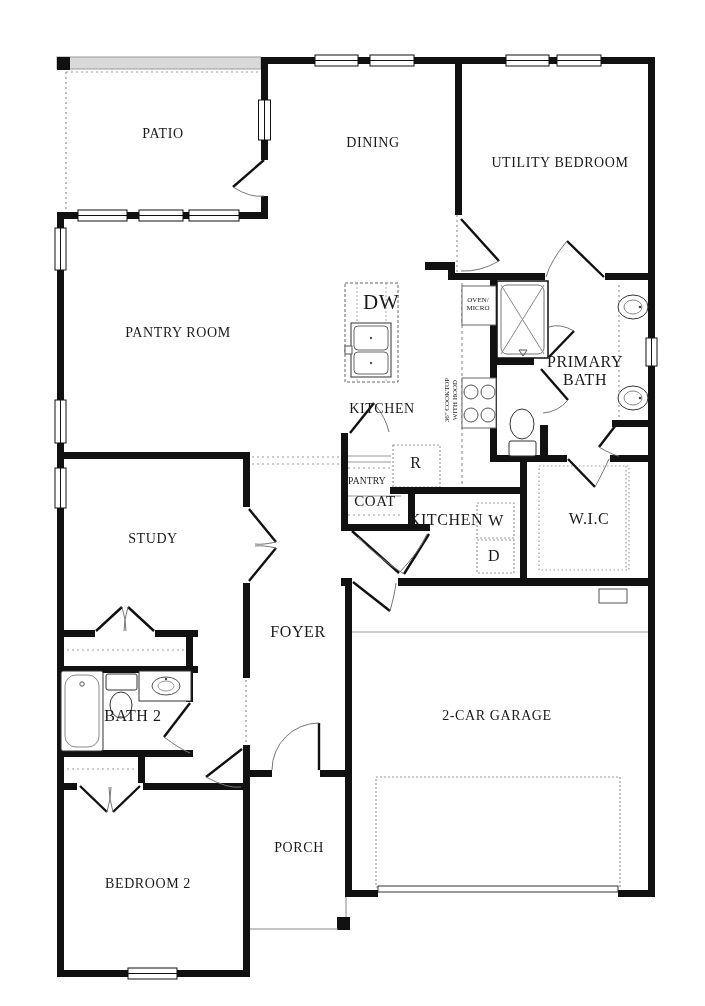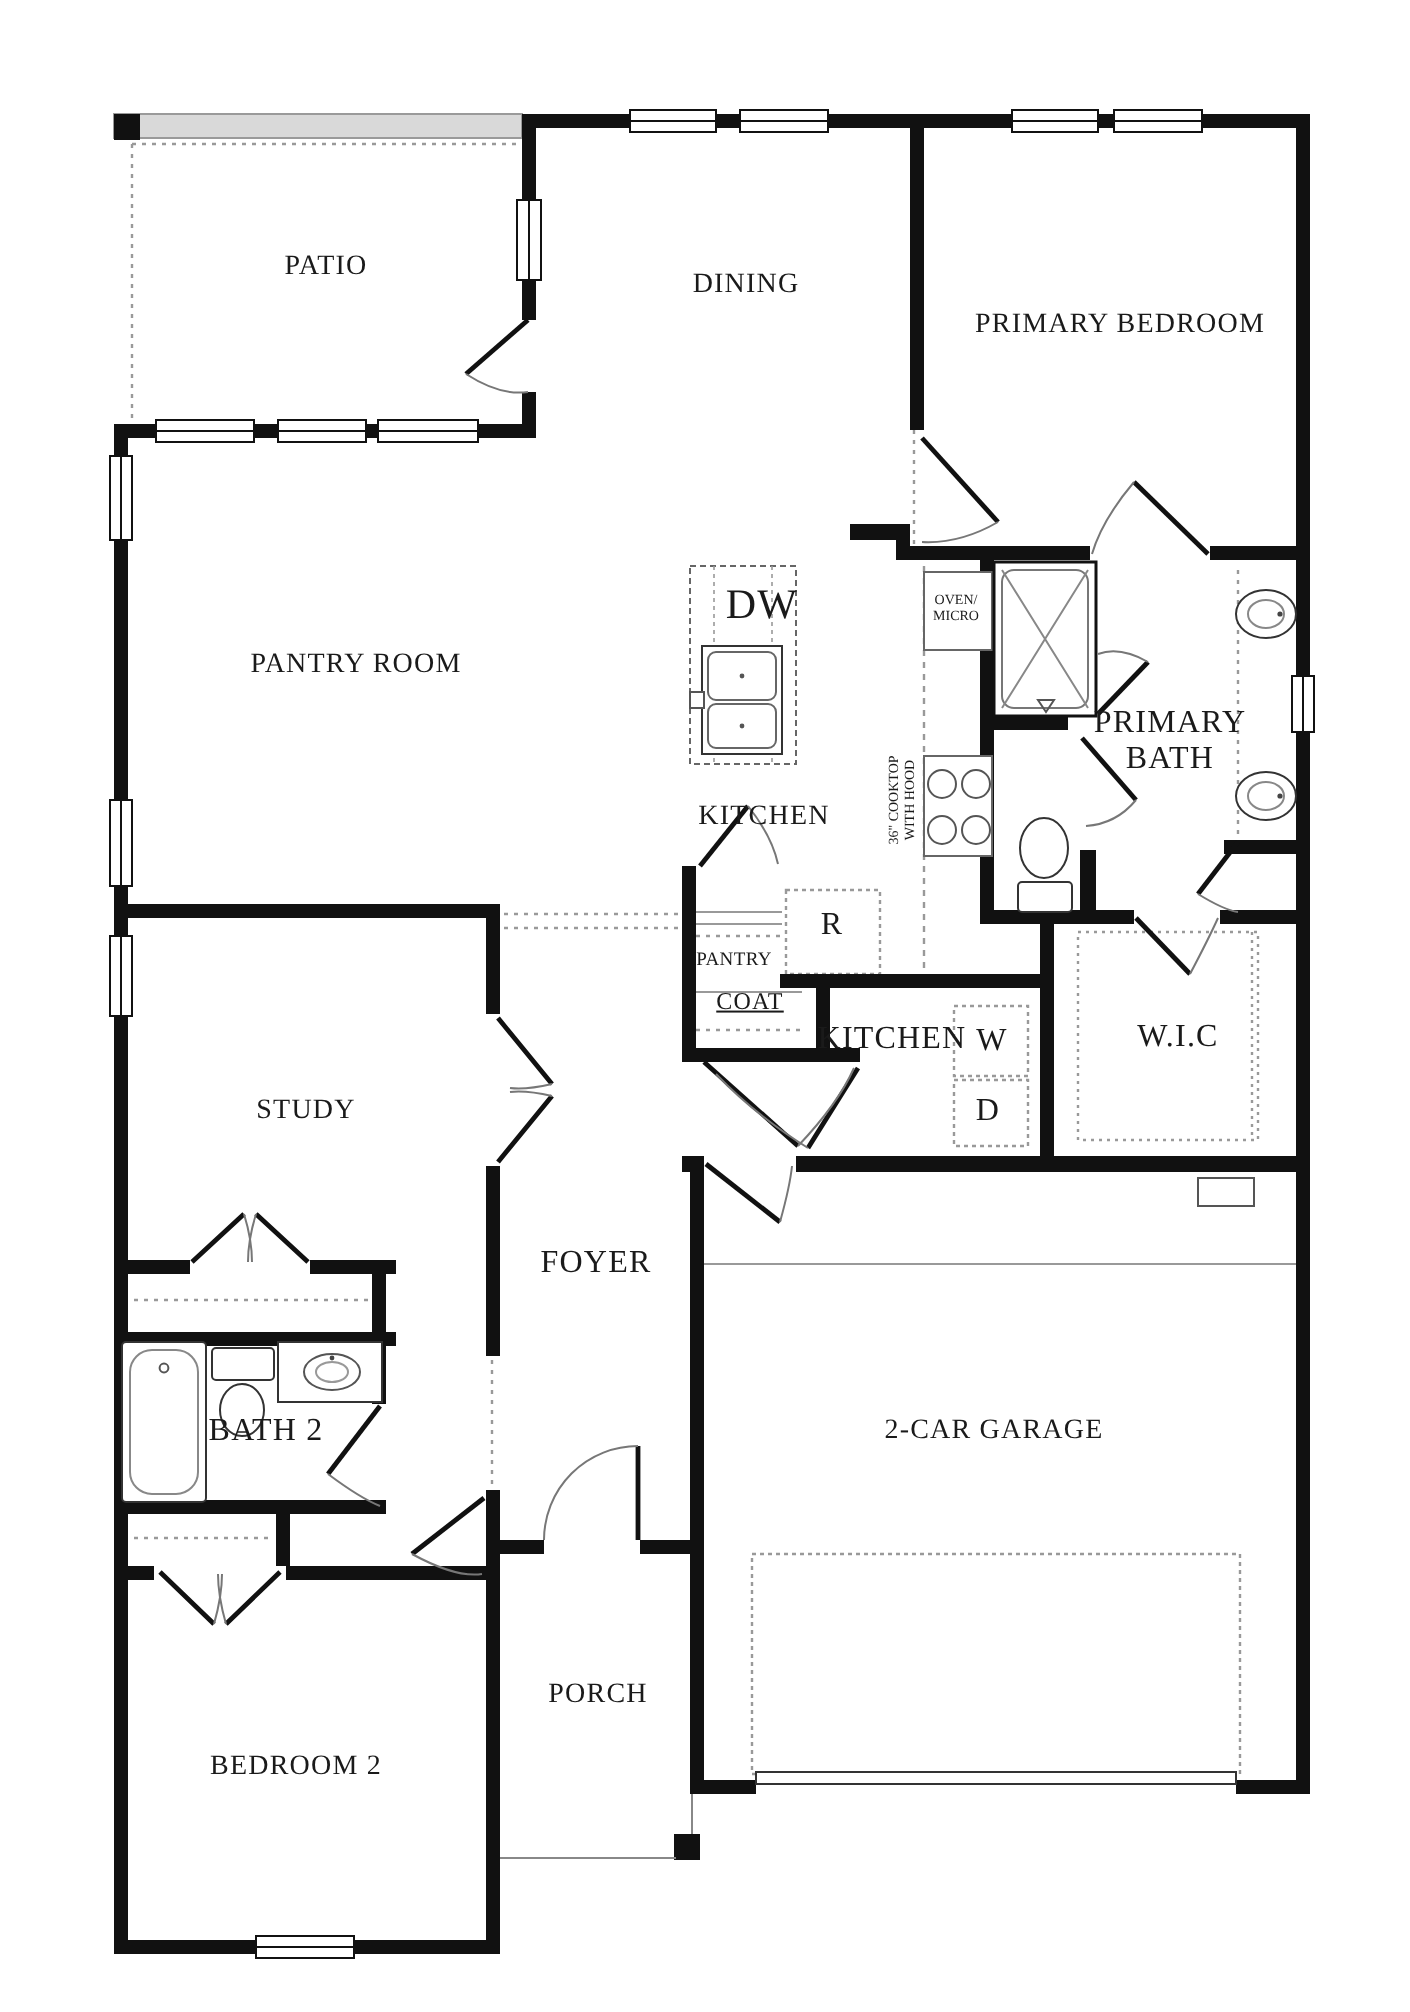--- a/index.html
+++ b/index.html
@@ -3,21 +3,21 @@
 <meta charset="utf-8">
 <style>
   html,body{margin:0;padding:0;background:#ffffff;}
   #plan{position:relative;width:705px;height:1006px;background:#fff;overflow:hidden;
         font-family:"Liberation Serif","DejaVu Serif",serif;}
   #plan svg{position:absolute;left:0;top:0;}
   .lbl{position:absolute;transform:translate(-50%,-50%);color:#1a1a1a;
        white-space:pre-line;text-align:center;letter-spacing:0.6px;line-height:1.12;}
   .fs14{font-size:14px;}
   .fs13{font-size:16px;}
-  .fs12{font-size:12px;text-decoration:underline;}
+  .fs12{font-size:15px;}
   .fs10{font-size:9.5px;letter-spacing:0.2px;}
   .fs7{font-size:7px;letter-spacing:0px;}
   .fs15{font-size:21px;}
   .rot90{transform:translate(-50%,-50%) rotate(-90deg);}
 </style>
 </head>
 <body>
 
 <div id="plan">
 
@@ -258,26 +258,26 @@
       <path d="M107,812 Q111,798 111,787 M113,812 Q109,798 109,787"></path>
       <path d="M164,737 Q180,749 190,753"></path>
       <path d="M206,777 Q228,789 241,787"></path>
       <path d="M319,723 A47,47 0 0 0 272,770"></path>
     </g>
   </g>
 </svg>
 
   <div class="lbl fs14" style="left:163px;top:134px">PATIO</div>
   <div class="lbl fs14" style="left:373px;top:143px">DINING</div>
-  <div class="lbl fs14" style="left:560px;top:163px">PRIMARY BEDROOM</div>
+  <div class="lbl fs14" style="left:560px;top:163px">UTILITY BEDROOM</div>
   <div class="lbl fs14" style="left:178px;top:333px">PANTRY ROOM</div>
   <div class="lbl fs14" style="left:382px;top:409px">KITCHEN</div>
   <div class="lbl fs13" style="left:585px;top:371px">PRIMARY
 BATH</div>
-  <div class="lbl fs14" style="left:153px;top:556px">STUDY</div>
+  <div class="lbl fs14" style="left:153px;top:539px">STUDY</div>
   <div class="lbl fs13" style="left:589px;top:519px">W.I.C</div>
   <div class="lbl fs13" style="left:446px;top:520px">KITCHEN</div>
   <div class="lbl fs10" style="left:367px;top:481px">PANTRY</div>
   <div class="lbl fs12" style="left:375px;top:501px">COAT</div>
   <div class="lbl fs13" style="left:298px;top:632px">FOYER</div>
   <div class="lbl fs13" style="left:133px;top:716px">BATH 2</div>
   <div class="lbl fs14" style="left:497px;top:716px">2-CAR GARAGE</div>
   <div class="lbl fs14" style="left:299px;top:848px">PORCH</div>
   <div class="lbl fs14" style="left:148px;top:884px">BEDROOM 2</div>
 

